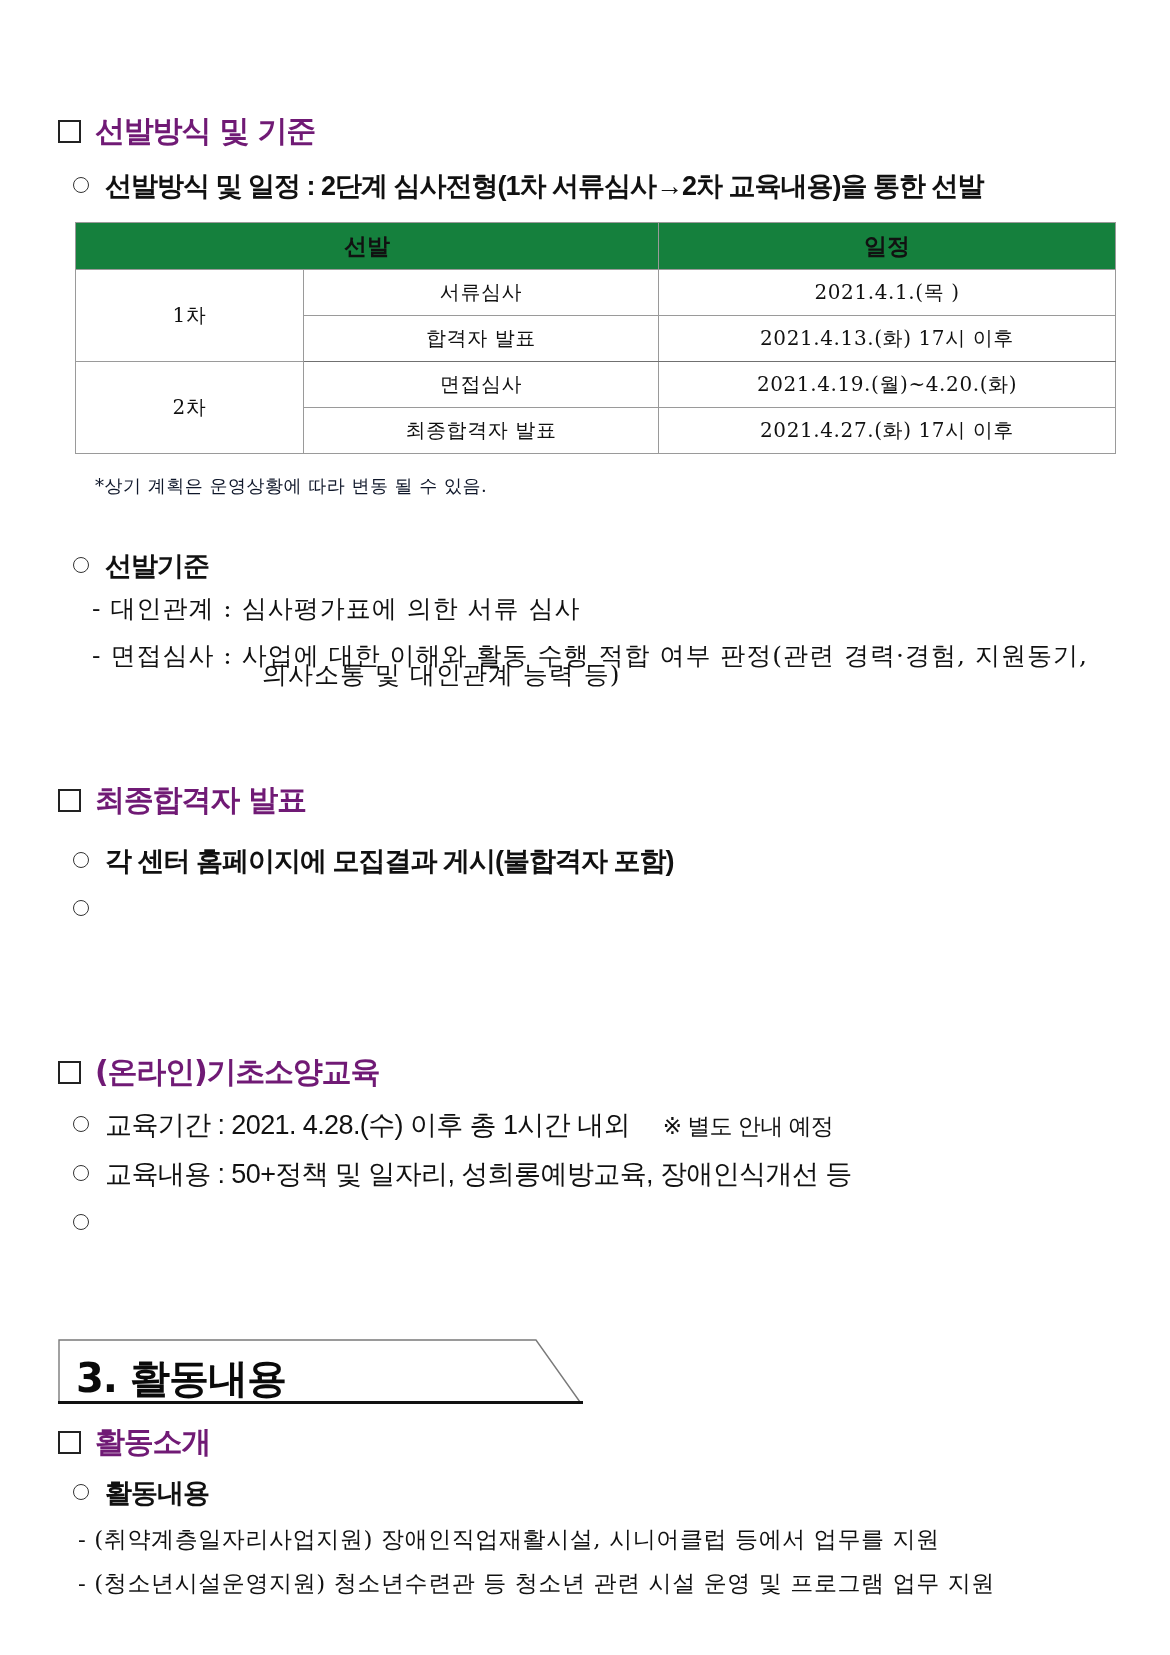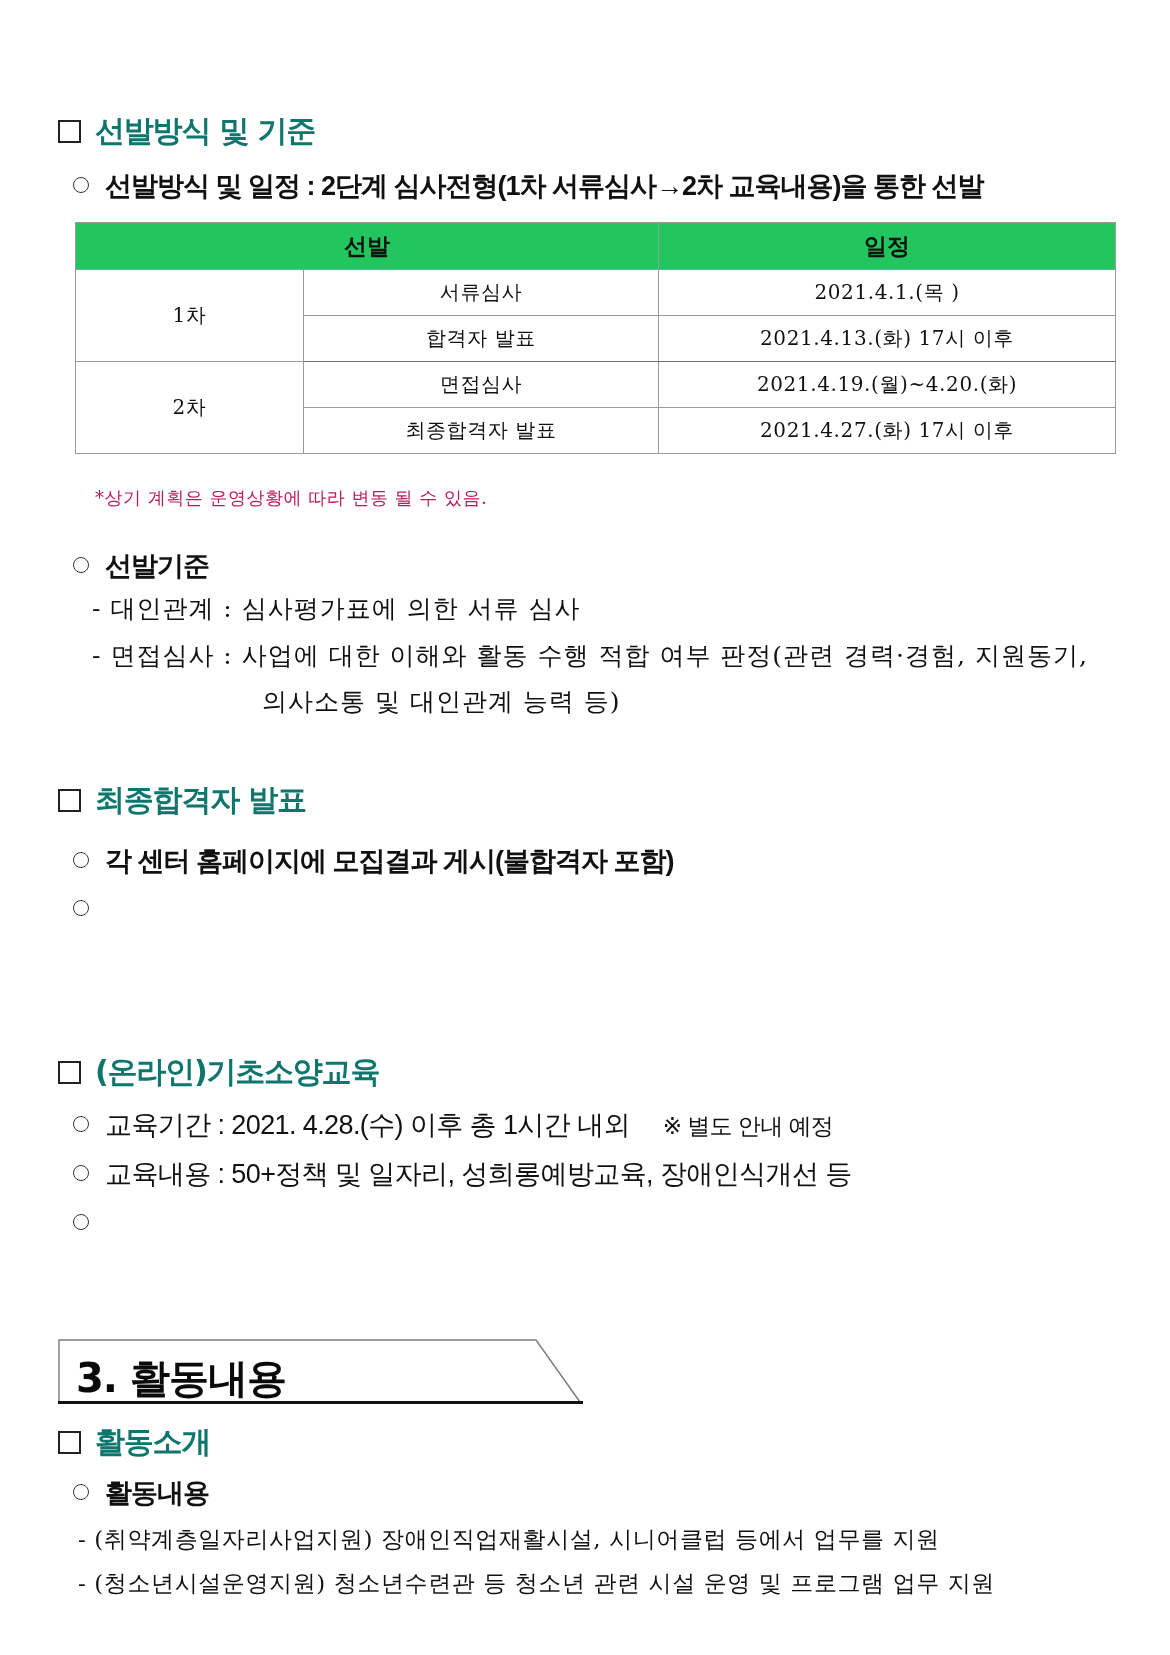--- a/index.html
+++ b/index.html
@@ -16,21 +16,21 @@
     }
     .abs { position: absolute; white-space: nowrap; }
 
     
     .h-sec {
       font-family: "DejaVu Sans", "Liberation Sans", sans-serif;
       font-weight: bold;
       font-size: 30px;
       letter-spacing: -1.2px;
       line-height: 36px;
-      color: #0f766e;
+      color: #701a75;
     }
     .box-mark {
       display: inline-block;
       width: 23px;
       height: 23px;
       border: 2px solid #222;
       box-sizing: border-box;
       vertical-align: -2px;
       margin-right: 14px;
     }
@@ -58,22 +58,21 @@
       font-family: "DejaVu Serif", "Liberation Serif", serif;
       font-size: 25px;
       letter-spacing: 1px;
       line-height: 30px;
       color: #111;
     }
     .note {
       font-family: "DejaVu Serif", "Liberation Serif", serif;
       font-size: 18px;
       letter-spacing: 0.5px;
-      color: #be185d;
-      margin-top: 12px;
+      color: #0f172a;
     }
     .line-s.small {
       font-size: 23px;
       letter-spacing: 0.6px;
     }
 
     
     .sched-table {
       position: absolute;
       left: 75px;
@@ -84,21 +83,21 @@
       font-family: "DejaVu Serif", "Liberation Serif", serif;
       color: #111;
     }
     .sched-table th, .sched-table td {
       border: 1.5px solid #9a9a9a;
       text-align: center;
       vertical-align: middle;
       padding: 0;
     }
     .sched-table th {
-      background: #22c55e;
+      background: #15803d;
       height: 46px;
       font-size: 23px;
       font-weight: bold;
     }
     .sched-table td {
       height: 45px;
       font-size: 20px;
       letter-spacing: 0.6px;
     }
     .sched-table tr.group-end td { border-bottom: 1.5px solid #707070; }
@@ -177,21 +176,21 @@
   <span class="circle-mark"></span><span>선발기준</span>
 </div>
 
 <div class="abs line-s" style="left:92px; top:594px;">
   <span>- 대인관계 : </span><span>심사평가표에 의한 서류 심사</span>
 </div>
 
 <div class="abs line-s" style="left:92px; top:641px;">
   <span>- 면접심사 : </span><span>사업에 대한 이해와 활동 수행 적합 여부 판정(관련 경력·경험, 지원동기,</span>
 </div>
-<div class="abs line-s" style="left:262px; top:687px;">의사소통 및 대인관계 능력 등)</div>
+<div class="abs line-s" style="left:262px; top:660px;">의사소통 및 대인관계 능력 등)</div>
 
 <div class="abs h-sec" style="left:58px; top:782px;">
   <span class="box-mark"></span><span>최종합격자 발표</span>
 </div>
 
 <div class="abs line-g semibold" style="left:73px; top:845px;">
   <span class="circle-mark"></span><span>각 센터 홈페이지에 모집결과 게시(불합격자 포함)</span>
 </div>
 <div class="abs line-g semibold" style="left:73px; top:893px;">
   <span class="circle-mark"></span>

